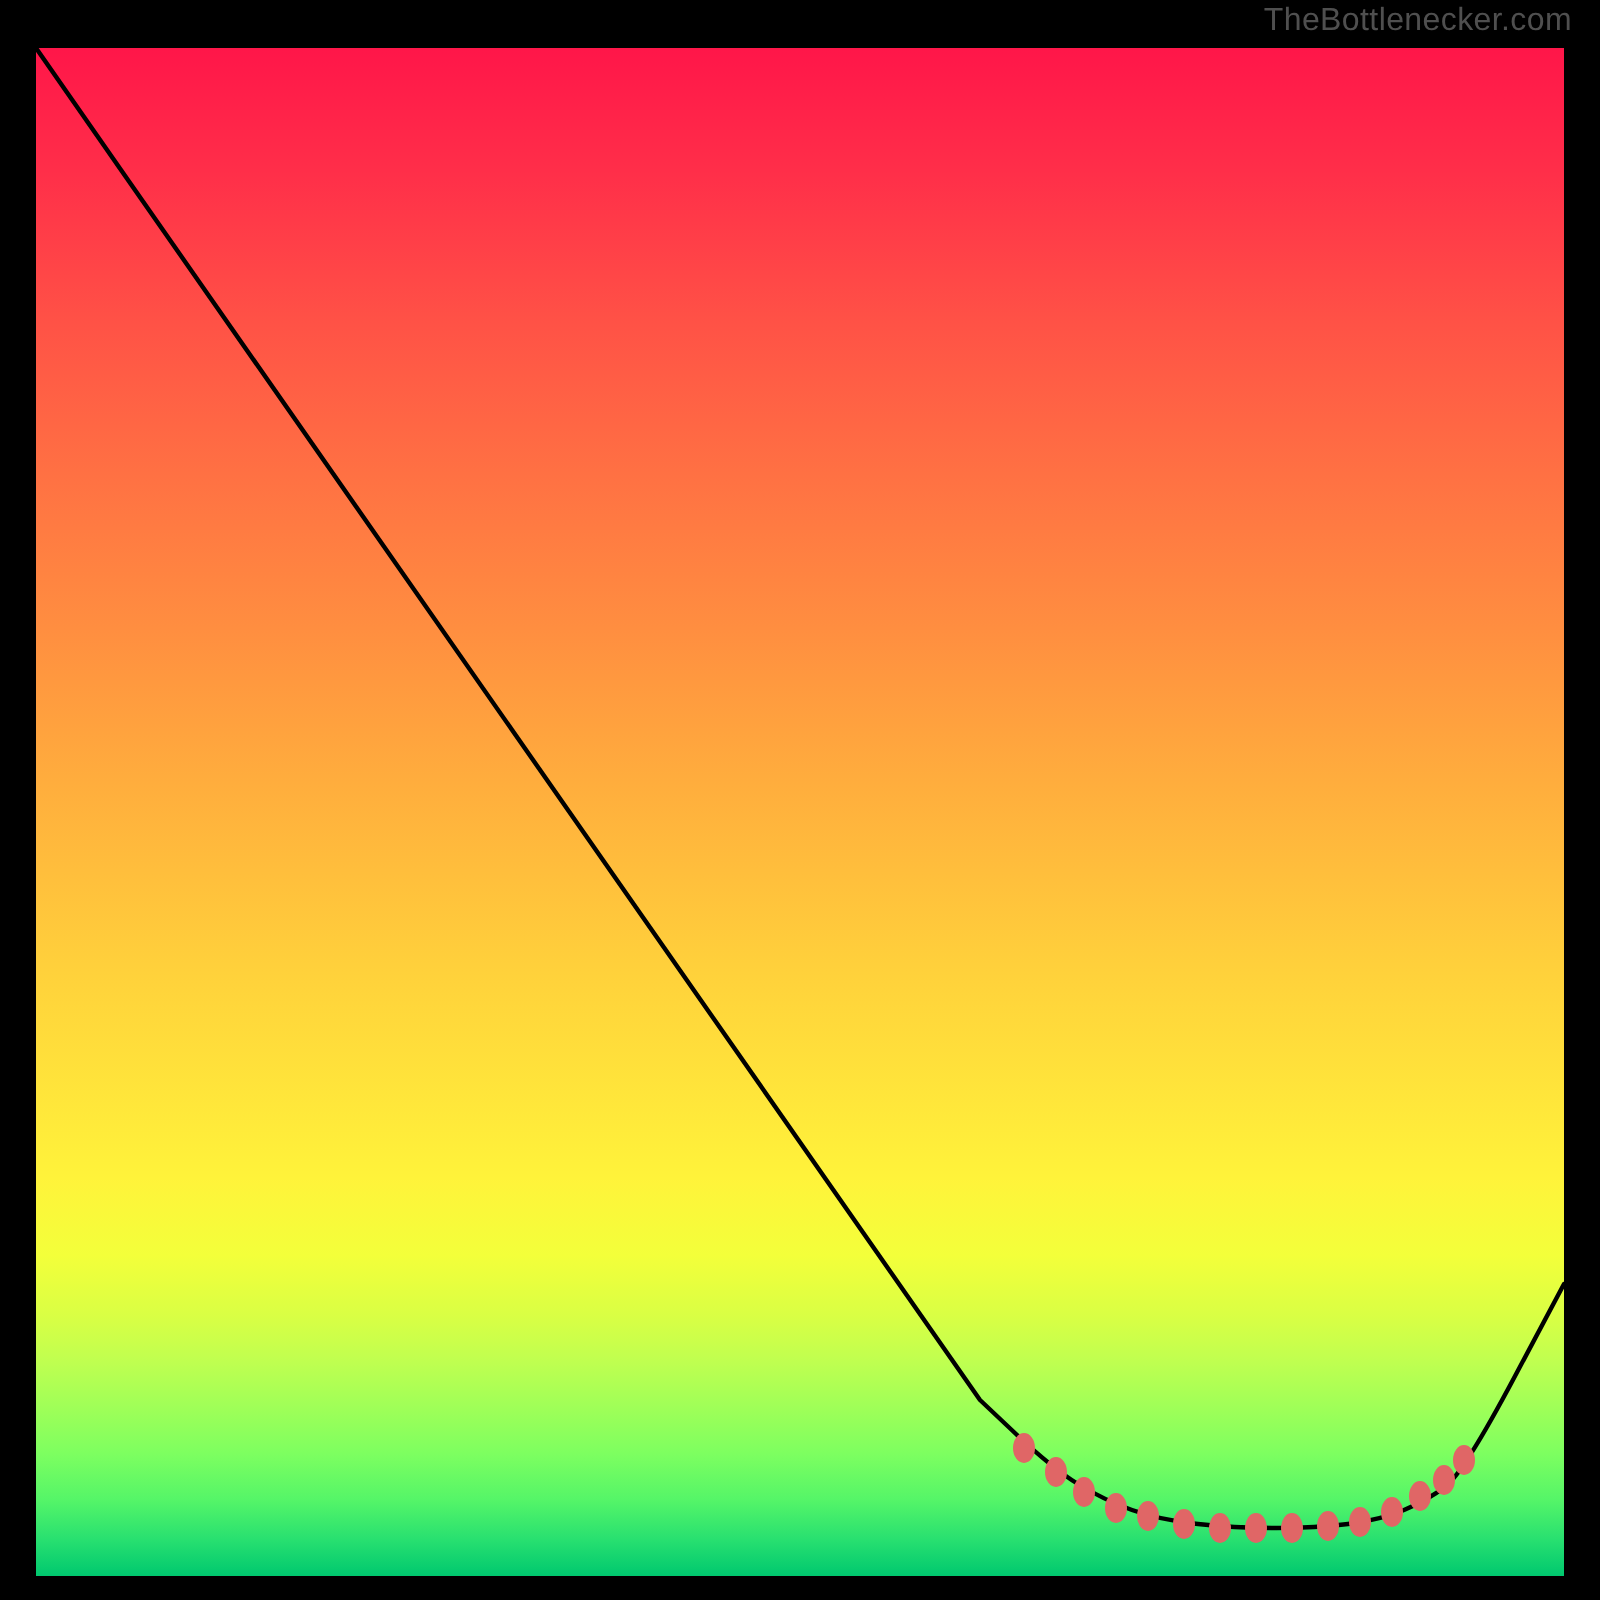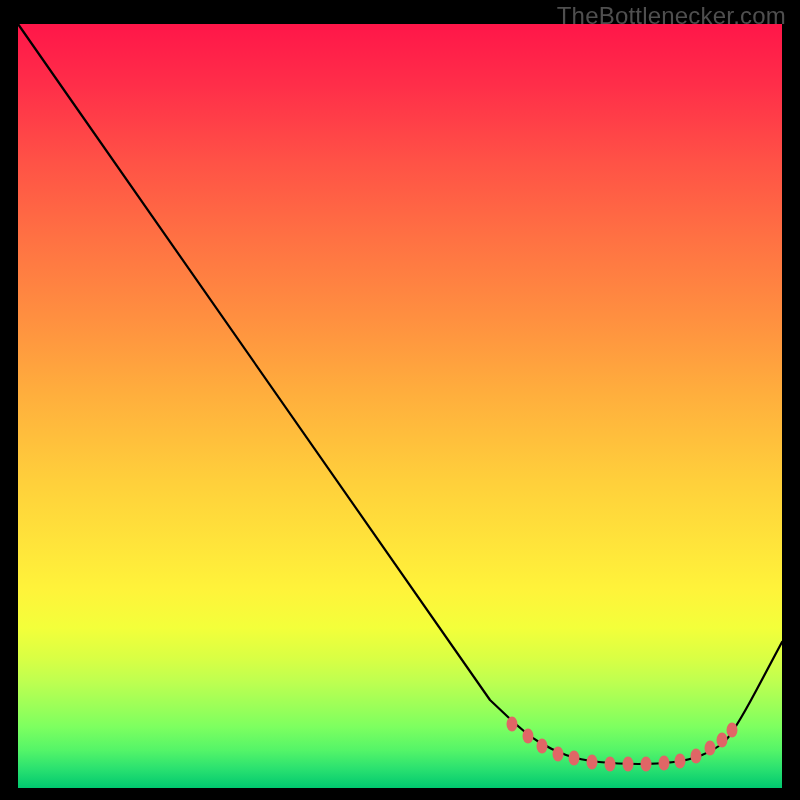--- a/index.html
+++ b/index.html
@@ -44,21 +44,21 @@
       #55f568 95%,
       #2ae170 97.5%,
       #00c86f 100%
     );
   }
   .attribution {
     position: absolute;
     top: 2px;
     right: 14px;
     color: #4f4f4f;
-    font-size: 24px;
+    font-size: 16px;
     font-weight: 400;
     letter-spacing: 0.2px;
     user-select: none;
   }
   svg.curve {
     position: absolute;
     left: 0;
     top: 0;
     width: 764px;
     height: 764px;

